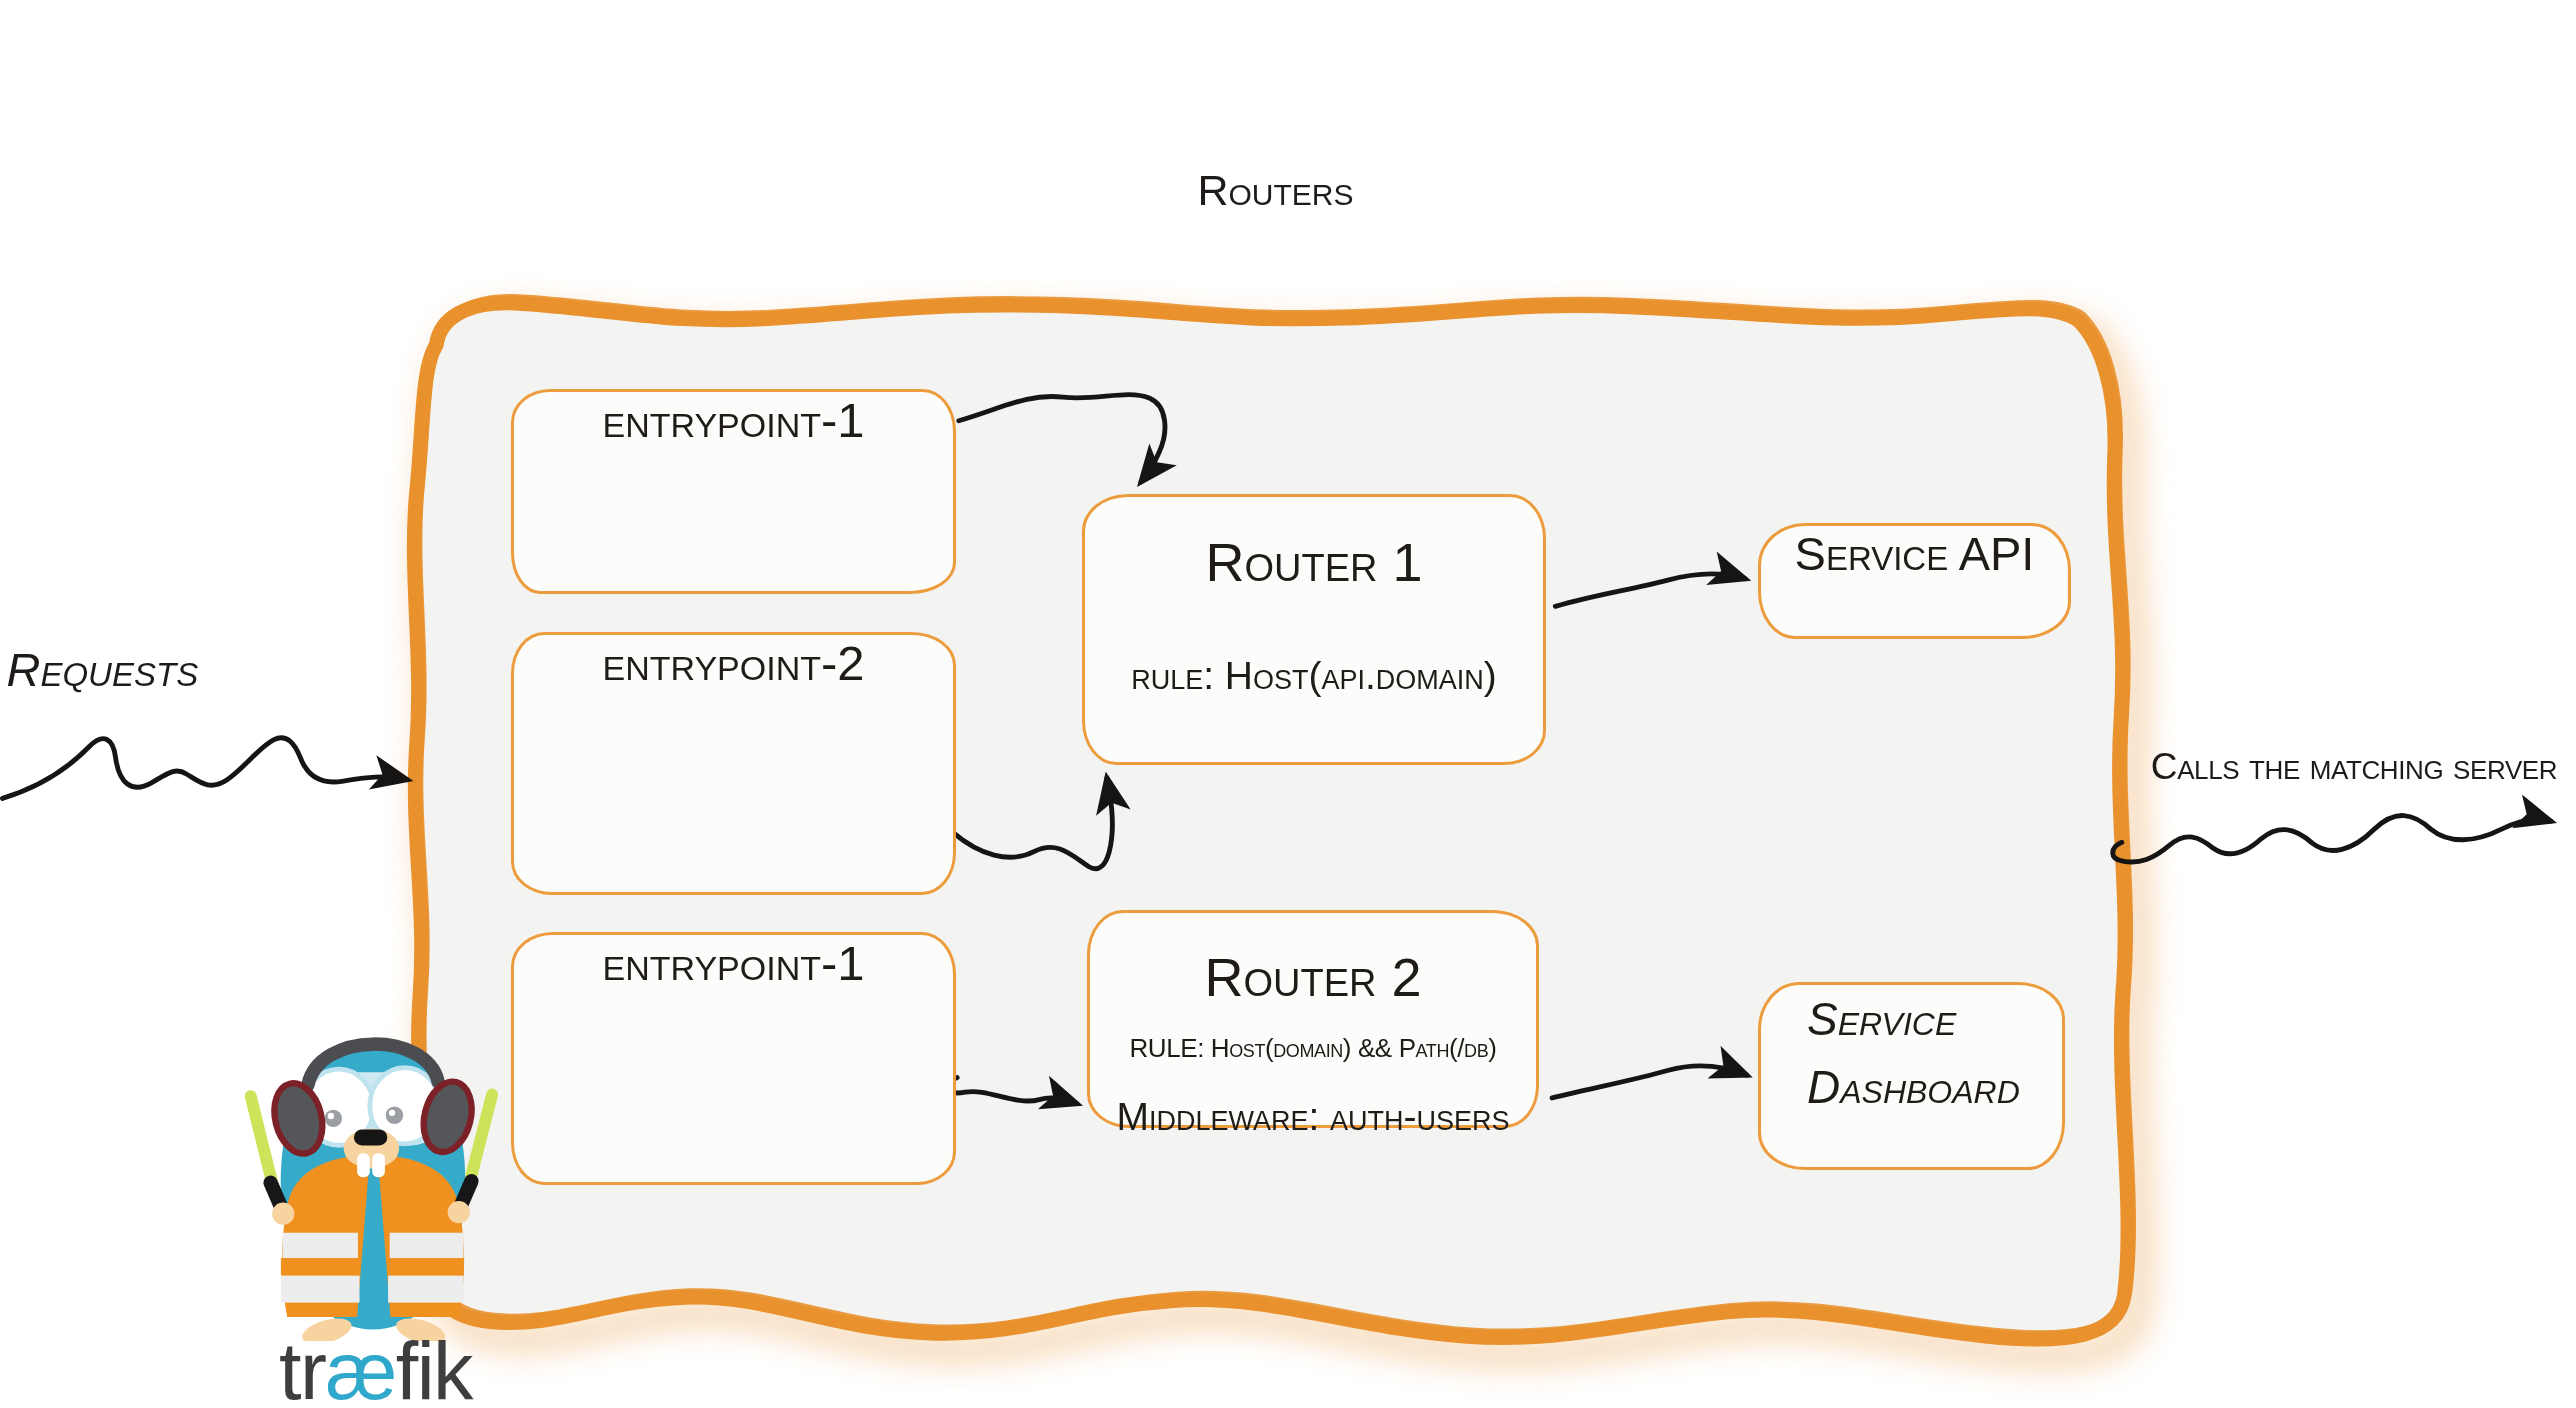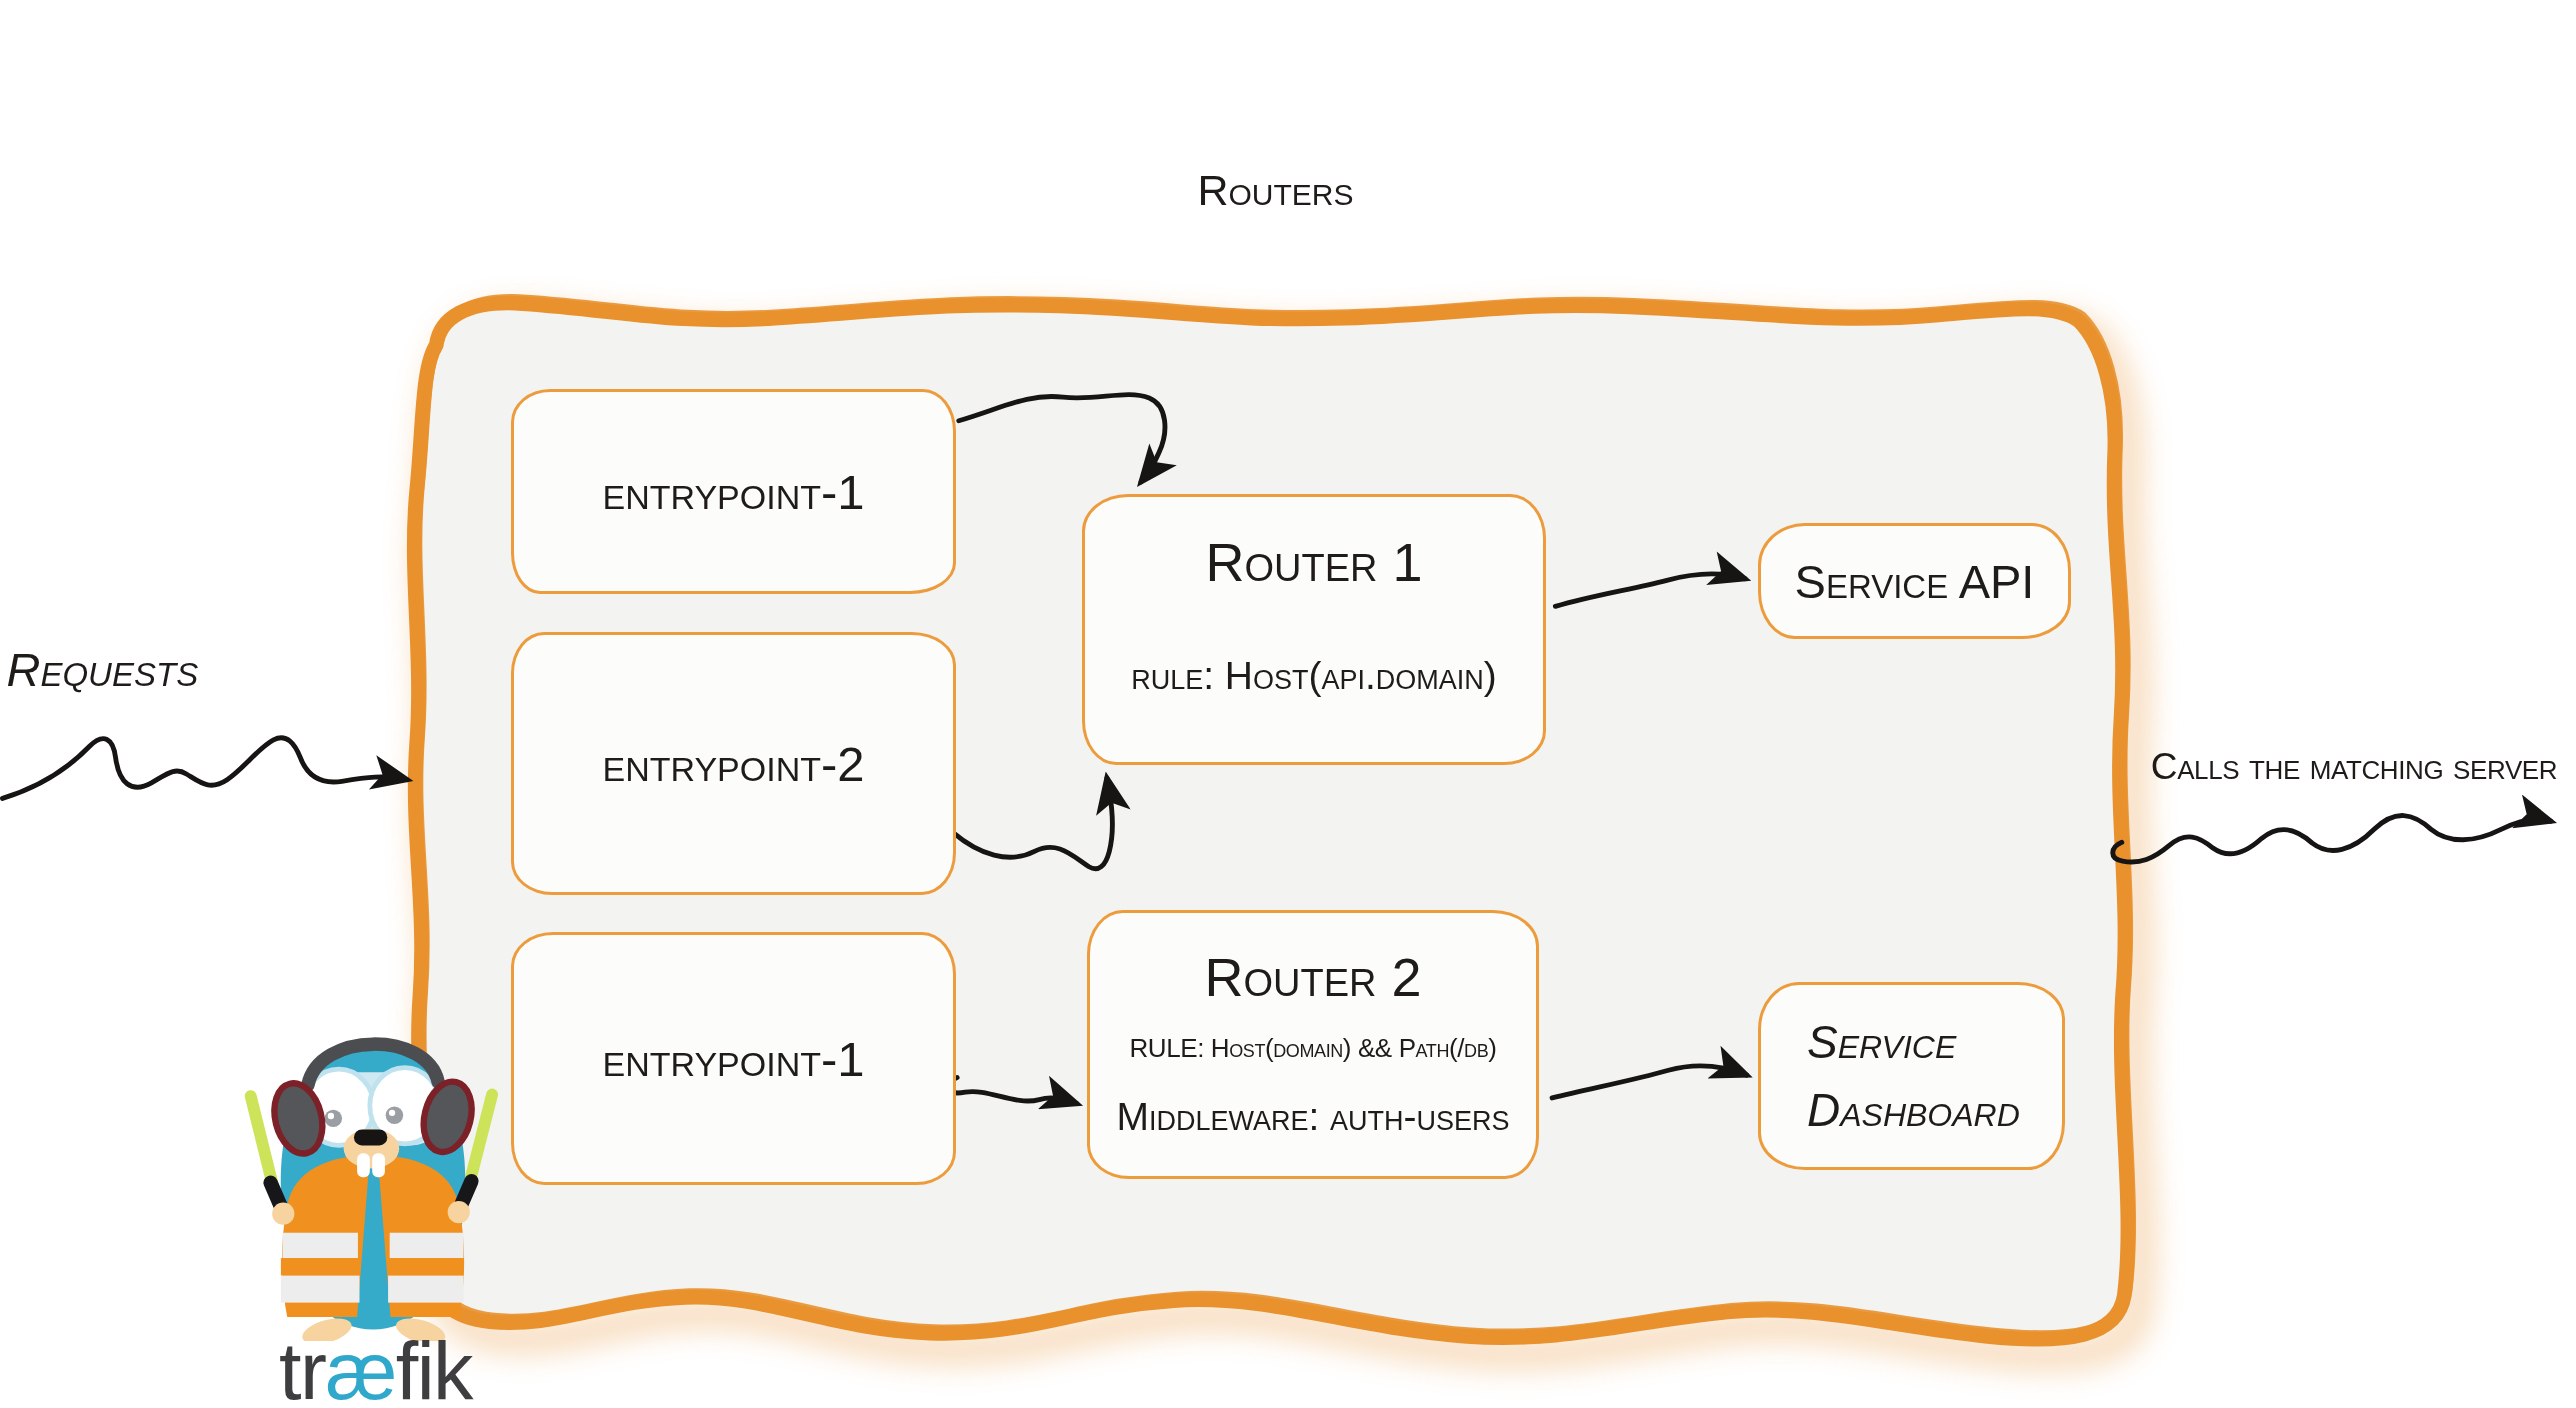--- a/index.html
+++ b/index.html
@@ -1,29 +1,29 @@
 <!DOCTYPE html>
 <html style="font-size:13px"><head>
 <meta charset="utf-8">
 <style>
   html,body{margin:0;padding:0;background:#ffffff;}
   #stage{position:relative;width:2576px;height:1408px;overflow:hidden;
          font-family:"Liberation Sans","DejaVu Sans",sans-serif;color:#1E1B19;}
   #sketch-layer{position:absolute;left:0;top:0;width:2576px;height:1408px;z-index:1;}
   .label{position:absolute;font-variant:small-caps;color:#1E1B19;z-index:2;}
   .box{position:absolute;background:#FCFCFB;border:3.3px solid #EC9C3C;z-index:2;
-       display:flex;flex-direction:column;align-items:center;justify-content:center;
+       display:flex;flex-direction:column;align-items:center;justify-content:flex-start;
        font-variant:small-caps;text-align:center;color:#1E1B19;}
   .box.r1,.box.r2{justify-content:flex-start;}
   
   .ep1{left:511px;top:389px;width:439px;height:199px;border-radius:39px 33px 46px 29px / 33px 42px 31px 41px;}
   .ep2{left:511px;top:632px;width:439px;height:257px;border-radius:33px 44px 34px 41px / 41px 33px 42px 33px;}
   .ep3{left:511px;top:932px;width:439px;height:247px;border-radius:42px 34px 39px 33px / 34px 42px 33px 42px;}
   .r1{left:1082px;top:494px;width:464px;height:271px;border-radius:46px 36px 42px 34px / 37px 44px 34px 44px;padding-top:21px;box-sizing:border-box;}
-  .r2{left:1087px;top:910px;width:452px;height:269px;border-radius:36px 46px 34px 42px / 44px 36px 42px 34px;padding-top:19.5px;box-sizing:border-box;}
+  .r2{left:1087px;top:910px;width:452px;height:218px;border-radius:36px 46px 34px 42px / 44px 36px 42px 34px;padding-top:19.5px;box-sizing:border-box;}
   .svc-api{left:1758px;top:523px;width:307px;height:110px;border-radius:47px 39px 49px 37px / 42px 47px 37px 47px;}
   .svc-dash{left:1758px;top:982px;width:307px;height:188px;border-radius:41px 47px 37px 47px / 47px 37px 47px 37px;
             align-items:flex-start;padding-left:46px;box-sizing:border-box;}
   .ep-label{font-size:49px;}
   .router-title{font-size:54px;line-height:60px;margin-top:14px;}
   .r1-rule{font-size:39px;margin-top:62px;}
   .r2-rule{font-size:26px;line-height:41px;margin-top:21px;letter-spacing:-0.4px;}
   .r2-mw{font-size:39px;line-height:49px;margin-top:23px;text-align:center;}
   .svc-api-label{font-size:47px;}
   .svc-dash-line{font-size:46px;line-height:68px;font-style:italic;}

